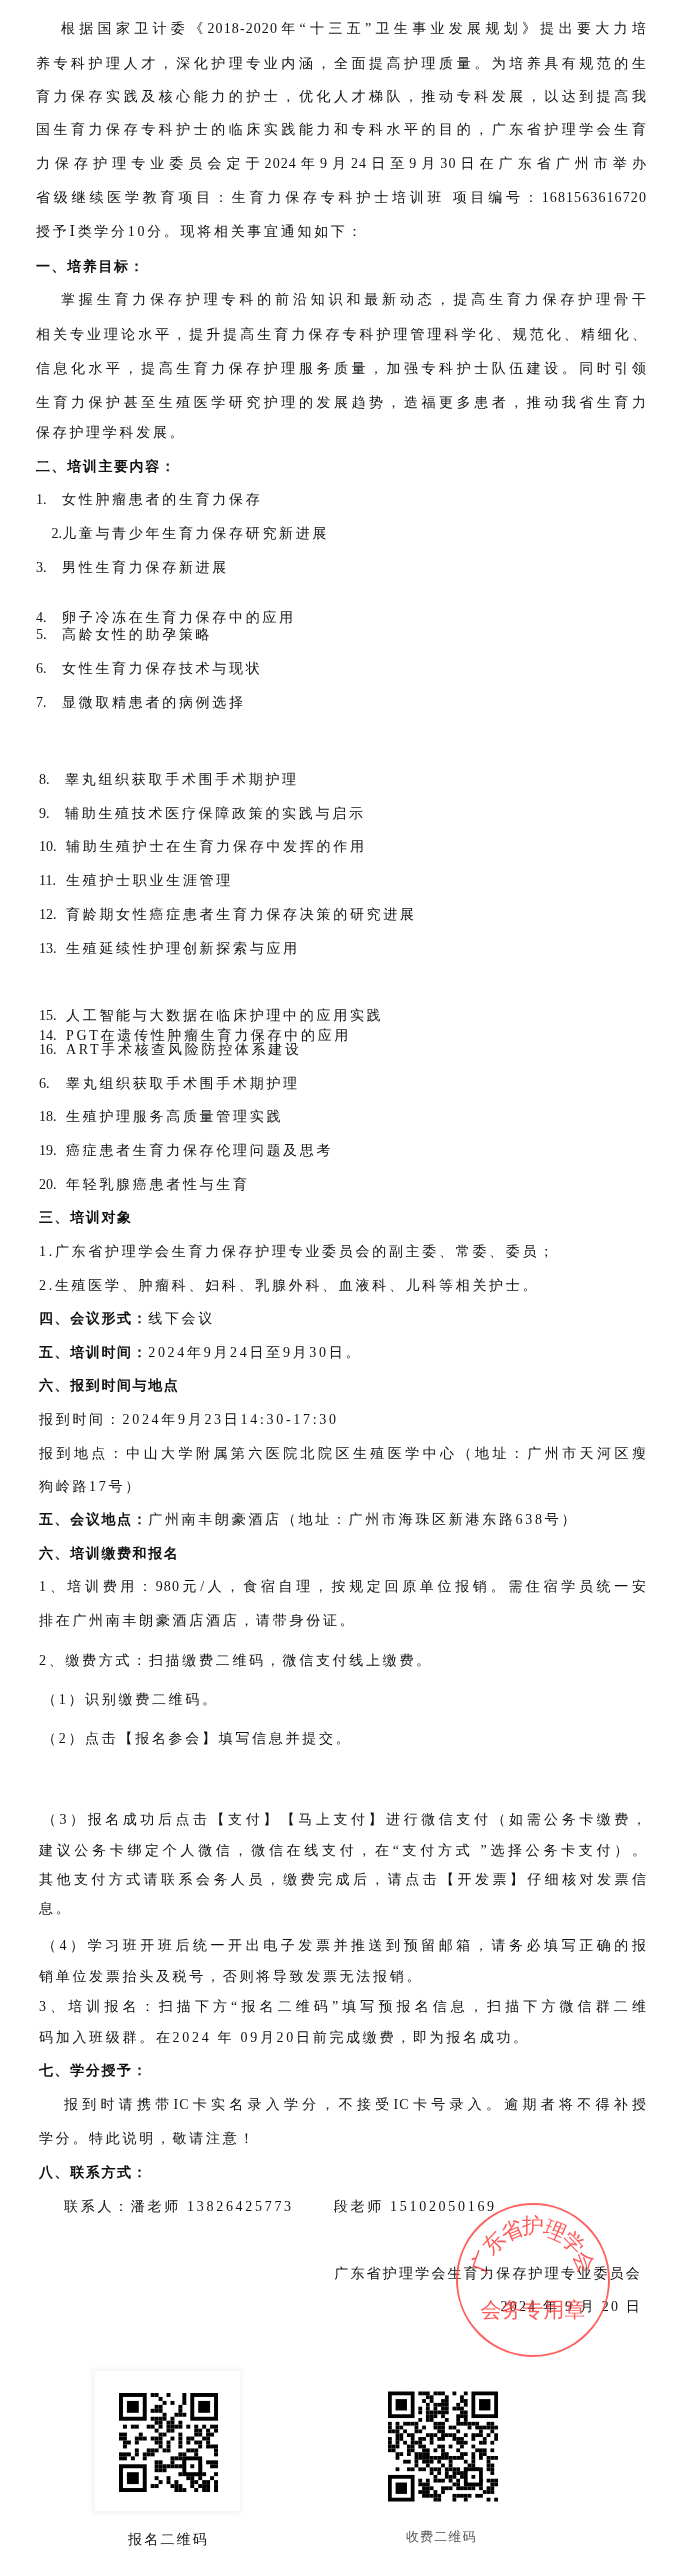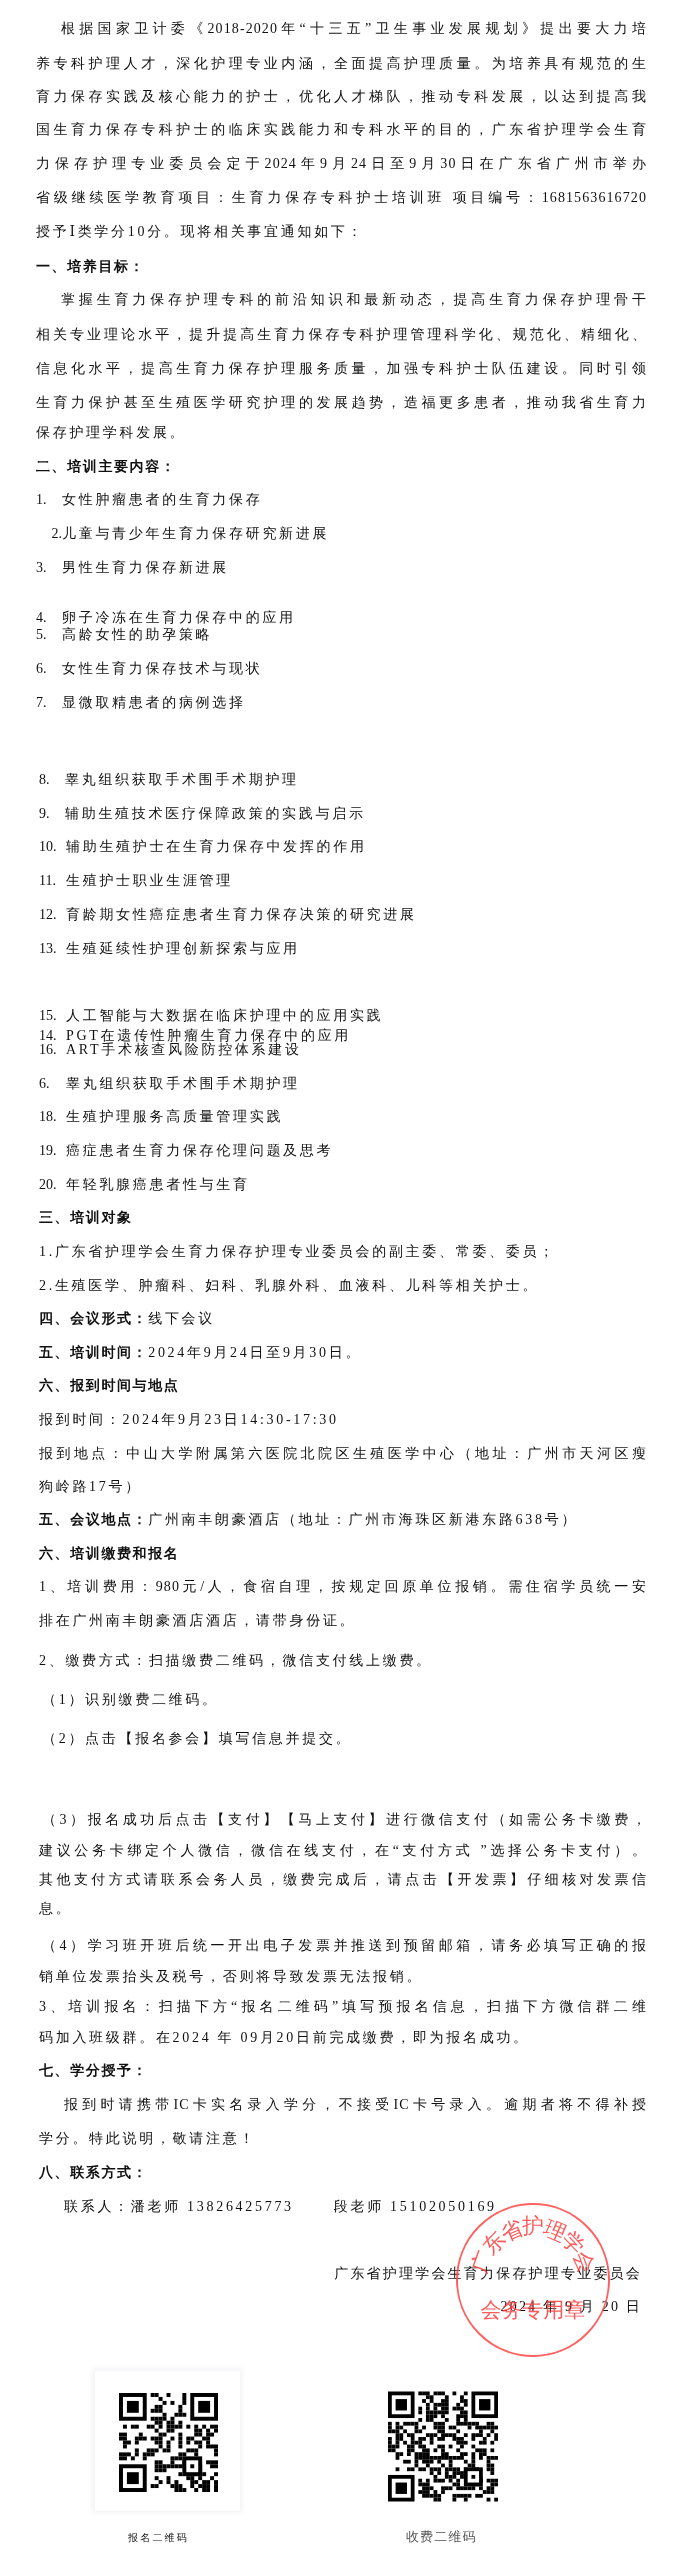--- a/index.html
+++ b/index.html
@@ -24,21 +24,21 @@
   .stamp-top { position: absolute; inset: 0; }
   .stamp-char { position: absolute; color: #ff3b3b; font-size: 21.6px; font-family: "DejaVu Sans", sans-serif;
                 width: 24px; height: 24px; text-align: center; line-height: 24px; }
   .stamp-bottom { position: absolute; left: 0; right: 0; top: 91px; text-align: center;
                   color: #ff3b3b; font-size: 21px; letter-spacing: 0; font-family: "DejaVu Sans", sans-serif; }
   .qr-card { position: absolute; background: #ffffff; }
   .qr-card.card1 { left: 95px; top: 2371px; width: 145px; height: 140px;
                    box-shadow: 0 0 5.4px 3.2px #f2f3f6; }
   .qr-card.card2 { left: 381px; top: 2384px; width: 123px; height: 125px; }
   .qr-svg { position: absolute; }
-  .qr-label { position: absolute; font-size: 10px; letter-spacing: 2.2px; white-space: nowrap; }
+  .qr-label { position: absolute; font-size: 14px; letter-spacing: 2.2px; white-space: nowrap; }
   .qr-label.gray { color: #555; font-family: "DejaVu Sans", sans-serif; font-size: 13px; letter-spacing: 1.1px; }
 </style>
 </head>
 <body>
 
 <div class="line indent just" style="top:20px">根据国家卫计委《2018-2020年“十三五”卫生事业发展规划》提出要大力培</div>
 <div class="line just" style="top:55px">养专科护理人才，深化护理专业内涵，全面提高护理质量。为培养具有规范的生</div>
 <div class="line just" style="top:88px">育力保存实践及核心能力的护士，优化人才梯队，推动专科发展，以达到提高我</div>
 <div class="line just" style="top:121px">国生育力保存专科护士的临床实践能力和专科水平的目的，广东省护理学会生育</div>
 <div class="line just" style="top:155px">力保存护理专业委员会定于2024年9月24日至9月30日在广东省广州市举办</div>

